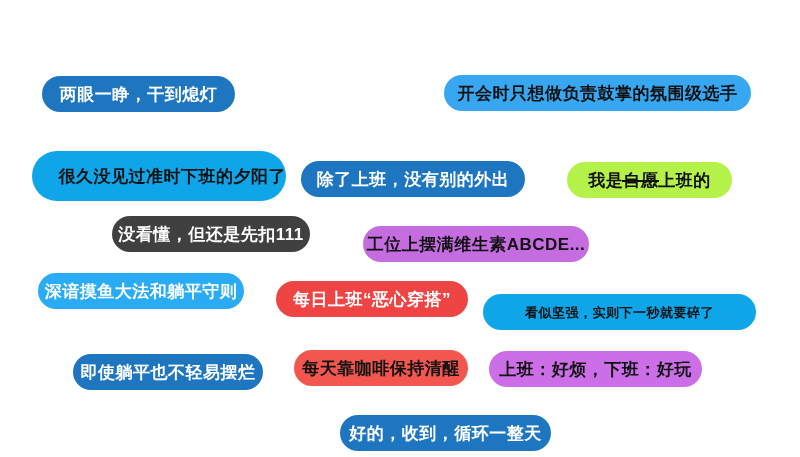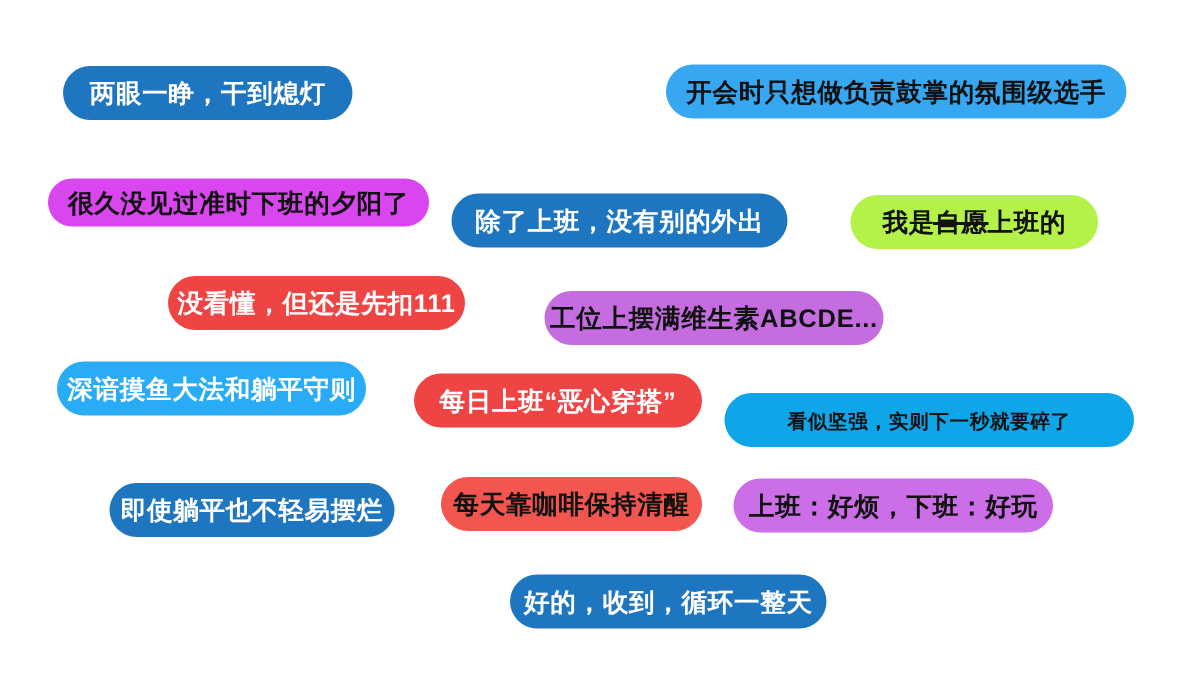--- a/index.html
+++ b/index.html
@@ -23,20 +23,21 @@
     position: absolute;
     display: flex;
     align-items: center;
     justify-content: center;
     box-sizing: border-box;
     border-radius: 999px;
     white-space: nowrap;
     line-height: 1;
     letter-spacing: 0.5px;
     font-weight: 700;
+    margin-top: 32px;
   }
   .tag .label {
     display: inline-block;
     line-height: 1;
   }
   .tag .label.strike {
     position: relative;
   }
   .tag .label .struck {
     position: relative;
@@ -55,30 +56,30 @@
 </head>
 <body>
 
 <div id="canvas" style="width: 800px; height: 457px; background: rgb(255, 255, 255);">
     <div class="tag" style="left: 42px; top: 44px; width: 193px; height: 36px; background: rgb(31, 118, 192); color: rgb(255, 255, 255); font-size: 17px;">
       <span class="label">两眼一睁，干到熄灯</span>
     </div>
     <div class="tag" style="left: 444px; top: 43px; width: 307px; height: 36px; background: rgb(54, 167, 240); color: rgb(17, 17, 17); font-size: 17px;">
       <span class="label">开会时只想做负责鼓掌的氛围级选手</span>
     </div>
-    <div class="tag" style="left: 32px; top: 119px; width: 254px; height: 32px; background: #d946ef; color: rgb(17, 17, 17); font-size: 17px;">
+    <div class="tag" style="left: 32px; top: 119px; width: 254px; height: 50px; background: #0ea5e9; color: rgb(17, 17, 17); font-size: 17px; justify-content: flex-end;">
       <span class="label">很久没见过准时下班的夕阳了</span>
     </div>
     <div class="tag" style="left: 301px; top: 129px; width: 224px; height: 36px; background: rgb(31, 118, 192); color: rgb(255, 255, 255); font-size: 17px;">
       <span class="label">除了上班，没有别的外出</span>
     </div>
     <div class="tag" style="left: 567px; top: 130px; width: 165px; height: 36px; background: rgb(180, 242, 74); color: rgb(17, 17, 17); font-size: 17px;">
       <span class="label strike">我是<span class="struck">自愿</span>上班的</span>
     </div>
-    <div class="tag" style="left: 112px; top: 184px; width: 198px; height: 36px; background: #ef4444; color: rgb(255, 255, 255); font-size: 17px;">
+    <div class="tag" style="left: 112px; top: 184px; width: 198px; height: 36px; background: #404040; color: rgb(255, 255, 255); font-size: 17px;">
       <span class="label">没看懂，但还是先扣111</span>
     </div>
     <div class="tag" style="left: 363px; top: 194px; width: 226px; height: 36px; background: rgb(196, 108, 224); color: rgb(17, 17, 17); font-size: 17px;">
       <span class="label">工位上摆满维生素ABCDE...</span>
     </div>
     <div class="tag" style="left: 38px; top: 241px; width: 206px; height: 36px; background: rgb(41, 171, 245); color: rgb(255, 255, 255); font-size: 17px;">
       <span class="label">深谙摸鱼大法和躺平守则</span>
     </div>
     <div class="tag" style="left: 276px; top: 249px; width: 192px; height: 36px; background: #ef4444; color: rgb(255, 255, 255); font-size: 17px;">
       <span class="label">每日上班“恶心穿搭”</span>

